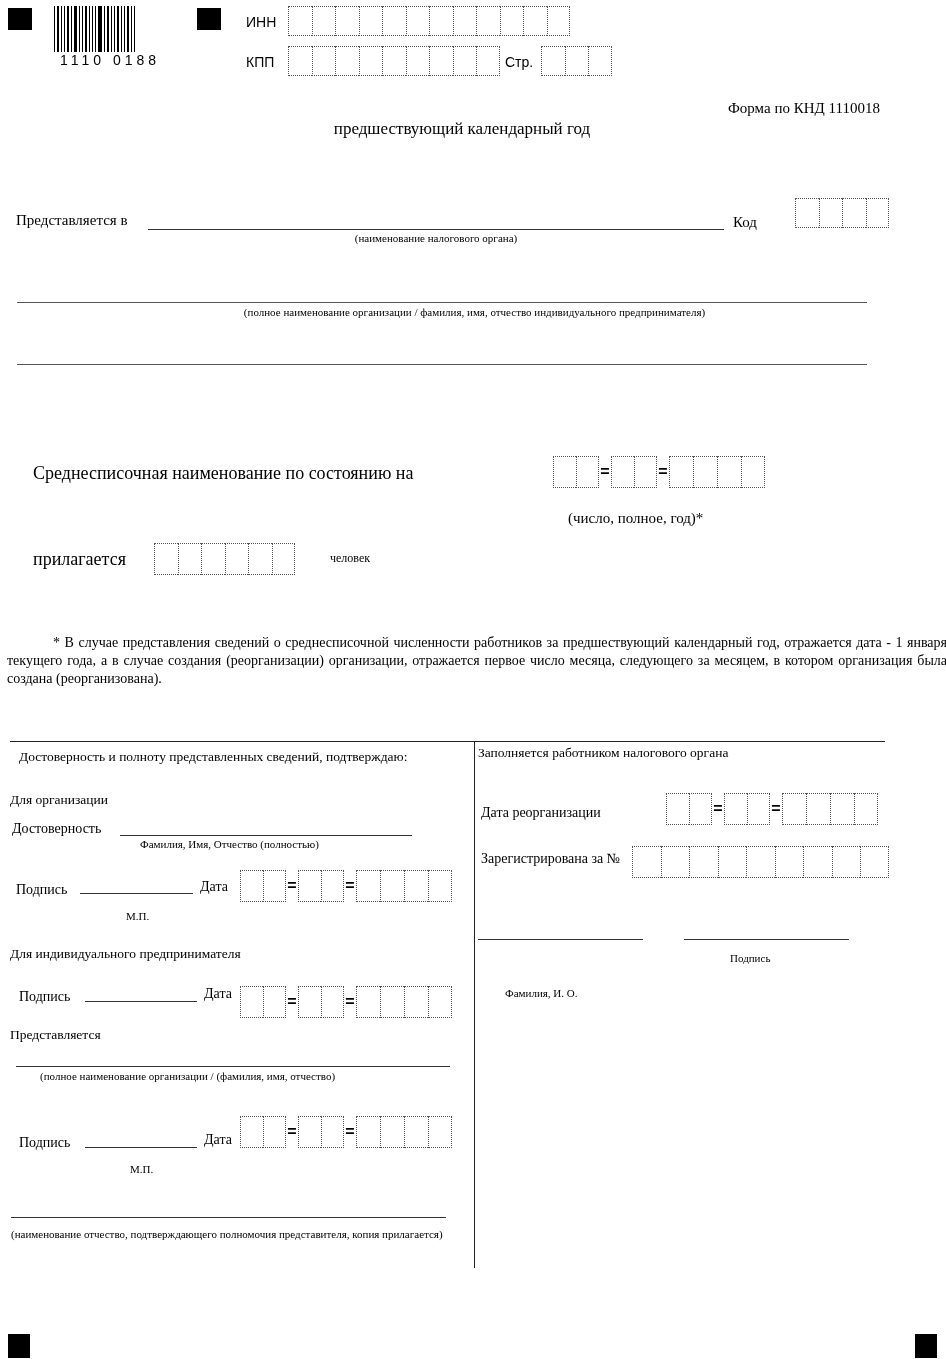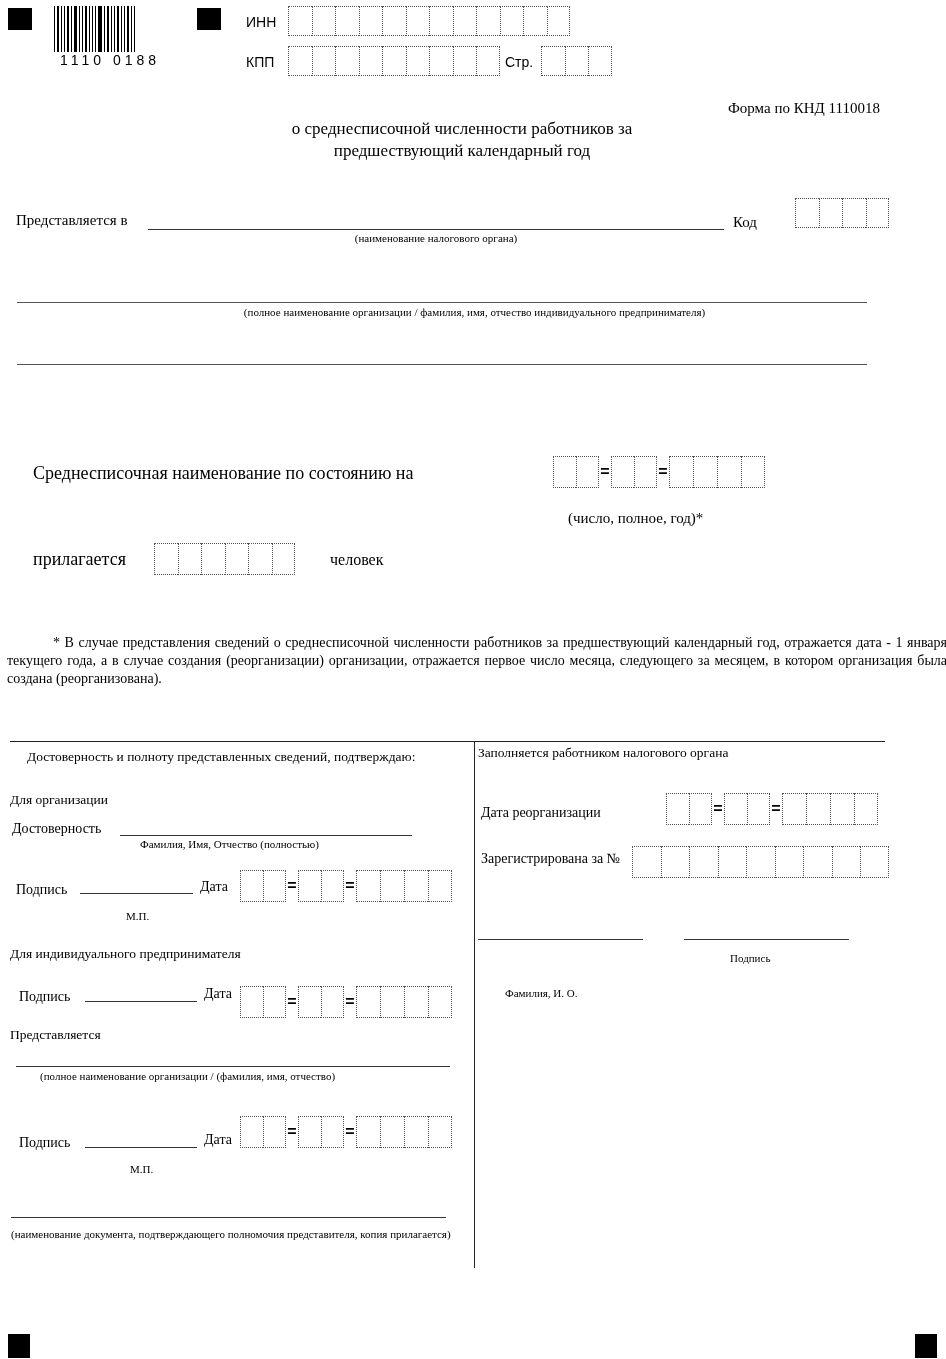--- a/index.html
+++ b/index.html
@@ -85,21 +85,20 @@
 </div>
 <div class="abs sans" style="left:505px;top:54px;font-size:14px;">Стр.</div>
 <div class="cells" style="left:541px;top:46px;">
   <div class="cell" style="width:23.5px"></div>
     <div class="cell" style="width:23.5px"></div>
     <div class="cell" style="width:23.5px"></div>
 </div>
 
 <div class="abs bold" style="left:728px;top:100px;font-size:15px;">Форма по КНД 1110018</div>
 <div class="abs bold" style="left:200px;top:118px;width:524px;text-align:center;font-size:17px;line-height:22px;">
-  <div>о среднесписочной численности работников за</div>
   <div>предшествующий календарный год</div>
 </div>
 
 <div class="abs" style="left:16px;top:212px;font-size:15px;">Представляется в</div>
 <div class="line" style="left:148px;top:229px;width:576px;"></div>
 <div class="abs small" style="left:148px;top:232px;width:576px;text-align:center;">(наименование налогового органа)</div>
 <div class="abs" style="left:733px;top:214px;font-size:15px;">Код</div>
 <div class="cells" style="left:795px;top:198px;">
   <div class="cell" style="width:23.5px"></div>
     <div class="cell" style="width:23.5px"></div>
@@ -134,28 +133,28 @@
 
 <div class="abs" style="left:33px;top:549px;font-size:18px;">прилагается</div>
 <div class="cells" style="left:154px;top:543px;height:32px;">
   <div class="cell" style="width:23.5px"></div>
     <div class="cell" style="width:23.5px"></div>
     <div class="cell" style="width:23.5px"></div>
   <div class="cell" style="width:23.5px"></div>
     <div class="cell" style="width:23.5px"></div>
     <div class="cell" style="width:23.5px"></div>
 </div>
-<div class="abs" style="left:330px;top:551px;font-size:16px;font-family:Liberation Serif, serif;">человек</div>
+<div class="abs" style="left:330px;top:551px;font-size:12px;font-family:Liberation Serif, serif;">человек</div>
 
 <div class="abs" style="left:7px;top:634px;width:940px;font-size:14px;line-height:18px;text-indent:46px;text-align:justify;">* В случае представления сведений о среднесписочной численности работников за предшествующий календарный год, отражается дата - 1 января текущего года, а в случае создания (реорганизации) организации, отражается первое число месяца, следующего за месяцем, в котором организация была создана (реорганизована).</div>
 
 <div class="line" style="left:10px;top:741px;width:875px;border-top:1.5px solid #222;"></div>
 <div class="vline" style="left:474px;top:741px;height:527px;"></div>
 
-<div class="abs bold" style="left:19px;top:748px;width:400px;font-size:13.5px;line-height:17px;margin-left:8px;">Достоверность и полноту представленных сведений, подтверждаю:</div>
+<div class="abs bold" style="left:19px;top:748px;width:400px;font-size:13.5px;line-height:17px;">Достоверность и полноту представленных сведений, подтверждаю:</div>
 <div class="abs bold" style="left:10px;top:792px;font-size:13.5px;">Для организации</div>
 <div class="abs" style="left:12px;top:821px;font-size:14px;">Достоверность</div>
 <div class="line" style="left:120px;top:835px;width:292px;"></div>
 <div class="abs small" style="left:140px;top:838px;">Фамилия, Имя, Отчество (полностью)</div>
 
 <div class="abs" style="left:16px;top:882px;font-size:14px;">Подпись</div>
 <div class="line" style="left:80px;top:893px;width:113px;"></div>
 <div class="abs" style="left:200px;top:879px;font-size:14px;">Дата</div>
 <div class="cells" style="left:240px;top:870px;height:32px;">
   <div class="group">
@@ -221,21 +220,21 @@
   <div class="group">
       <div class="cell" style="width:24px"></div>
       <div class="cell" style="width:24px"></div>
       <div class="cell" style="width:24px"></div>
       <div class="cell" style="width:24px"></div>
     </div>
 </div>
 <div class="abs small" style="left:130px;top:1163px;">М.П.</div>
 
 <div class="line" style="left:11px;top:1217px;width:435px;"></div>
-<div class="abs small" style="left:11px;top:1227px;width:440px;line-height:15px;">(наименование документа, подтверждающего полномочия представителя, копия прилагается)</div>
+<div class="abs small" style="left:11px;top:1227px;width:440px;line-height:15px;">(наименование отчество, подтверждающего полномочия представителя, копия прилагается)</div>
 
 <div class="abs bold" style="left:478px;top:745px;font-size:13.5px;">Заполняется работником налогового органа</div>
 <div class="abs" style="left:481px;top:805px;font-size:14px;">Дата реорганизации</div>
 <div class="cells" style="left:666px;top:793px;height:32px;">
   <div class="group">
       <div class="cell" style="width:23px"></div>
       <div class="cell" style="width:23px"></div>
     </div>
   <div class="sep">=</div>
   <div class="group">

